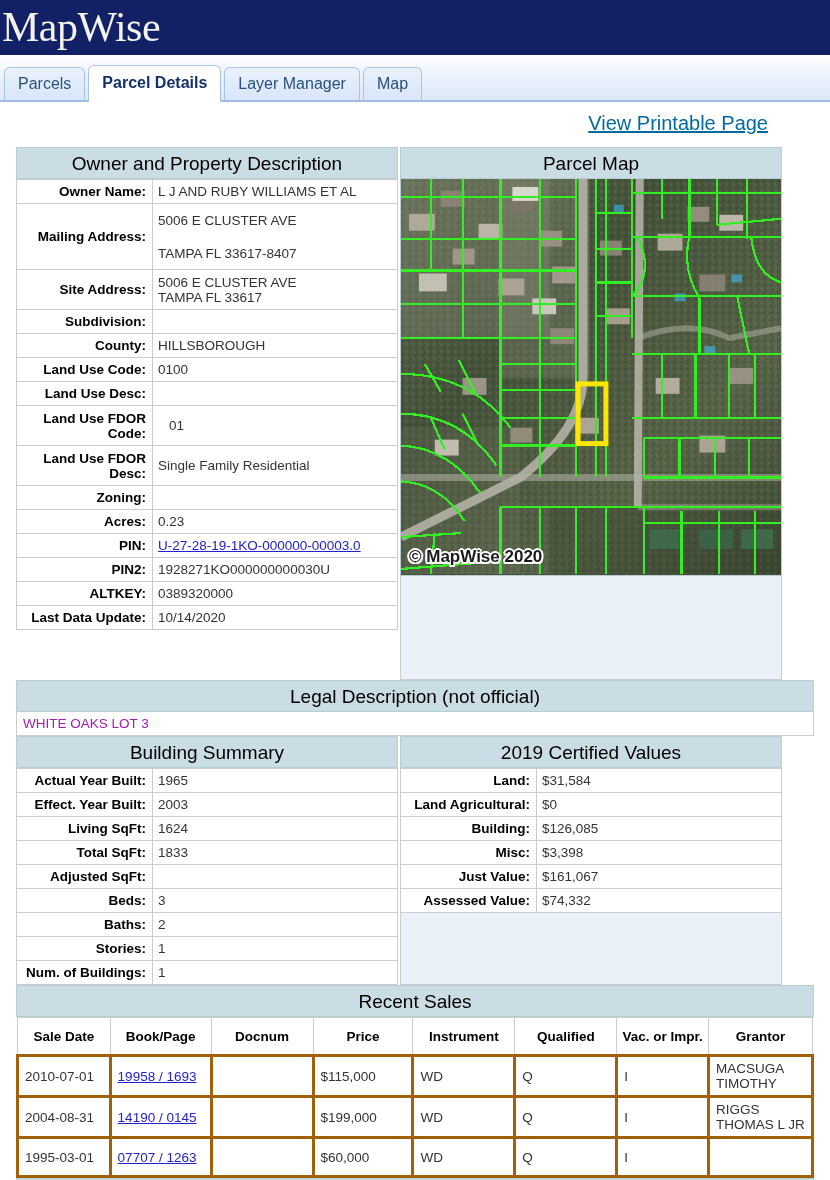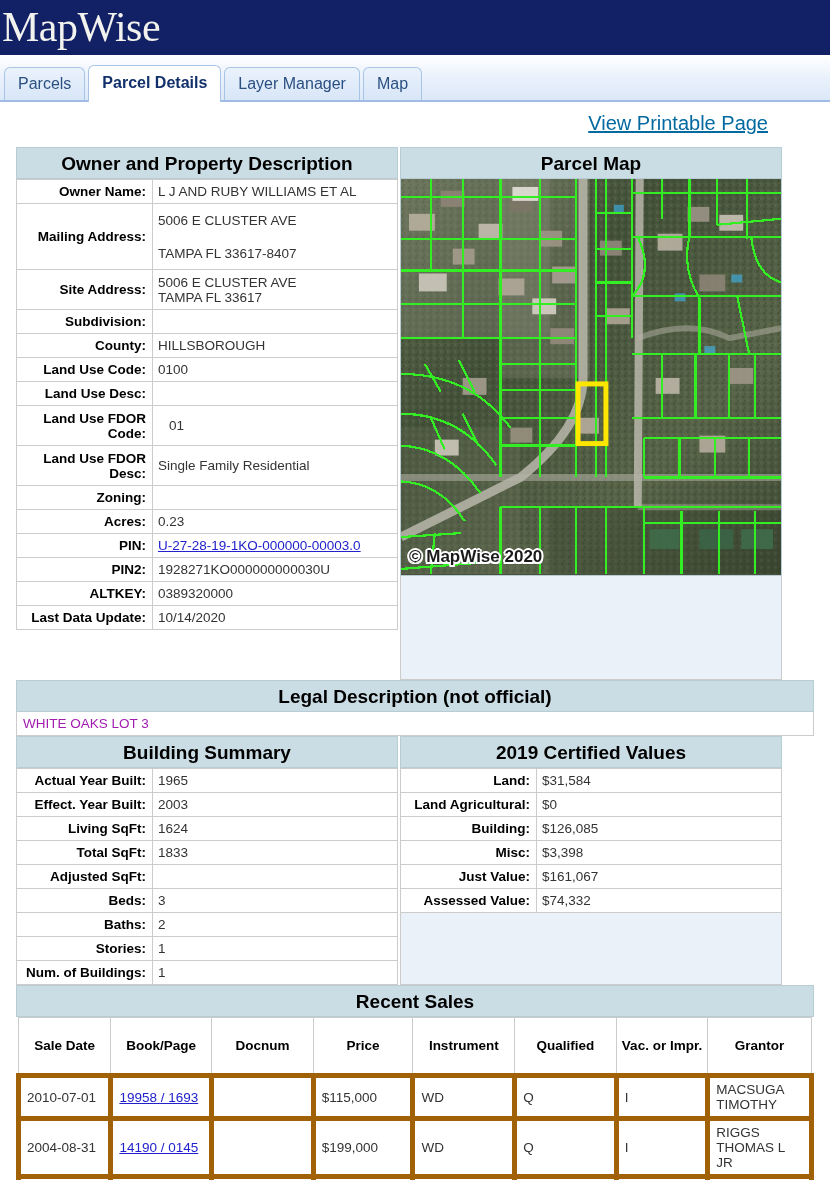--- a/index.html
+++ b/index.html
@@ -98,21 +98,21 @@
     width: 798px;
     margin-left: 0;
   }
   .col-left  { width: 382px; }
   .col-right { width: 382px; margin-left: 2px; }
 
   .sect-head {
     background: #cbdde4;
     text-align: center;
     font-size: 19px;
-    font-weight: bold;
+    font-weight: normal;
     color: #000;
     height: 32px;
     line-height: 32px;
     border: 1px solid #b8ccd4;
     white-space: nowrap;
     overflow: hidden;
   }
 
   table.kv {
     width: 100%;
@@ -207,24 +207,24 @@
     border-collapse: collapse;
     table-layout: fixed;
   }
   table.sales th {
     border: 1px solid #cccccc;
     font-size: 13.5px;
     font-weight: bold;
     height: 38px;
     color: #000;
     background: #ffffff;
-    padding: 20px 4px;
+    padding: 10px 4px;
   }
   table.sales td {
-    border: 5px solid #a16207;
+    border: 3px solid #a16207;
     font-size: 13.5px;
     color: #333;
     padding: 4px 6px;
     height: 39px;
     vertical-align: middle;
   }
   .g-name { line-height: 15px; }
 </style>
 </head>
 <body>

